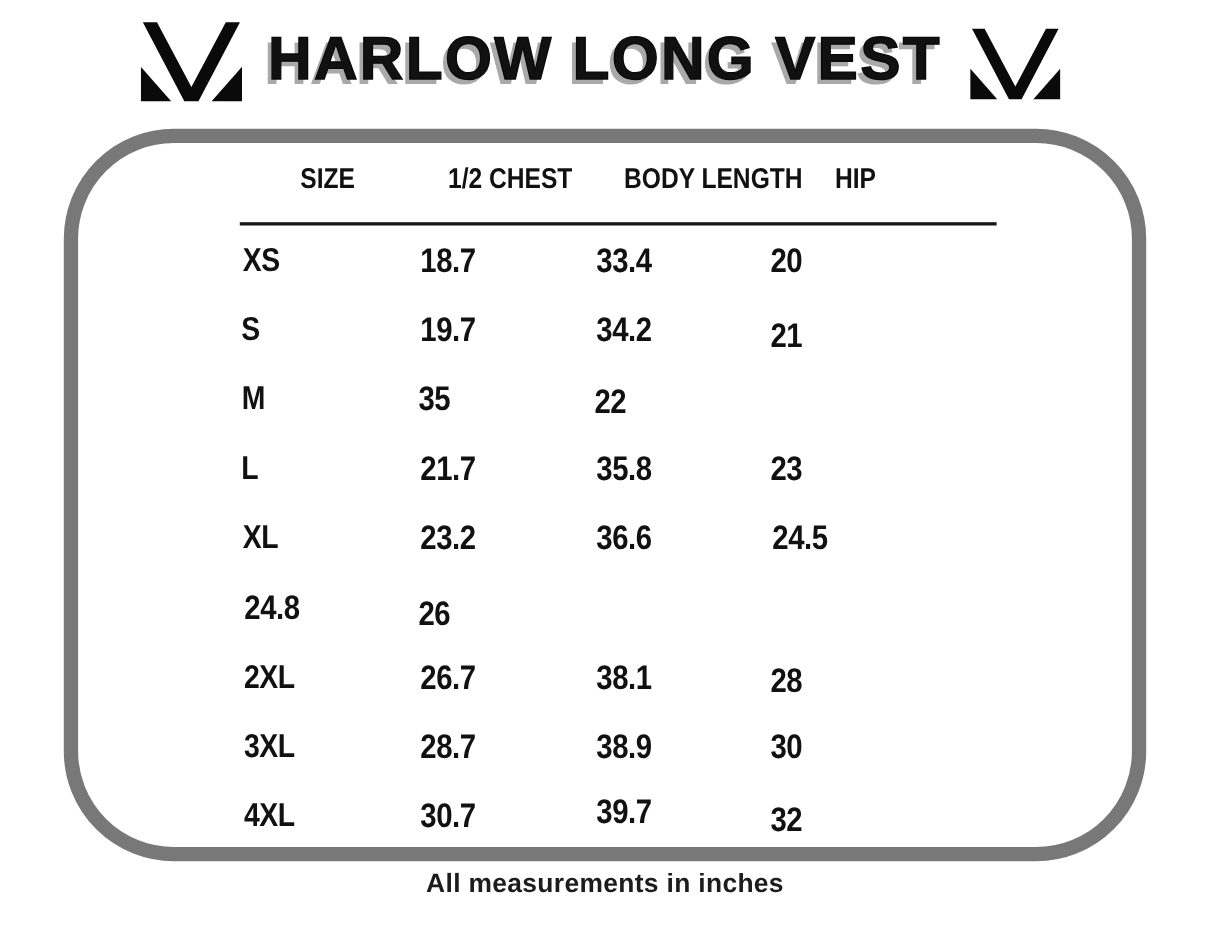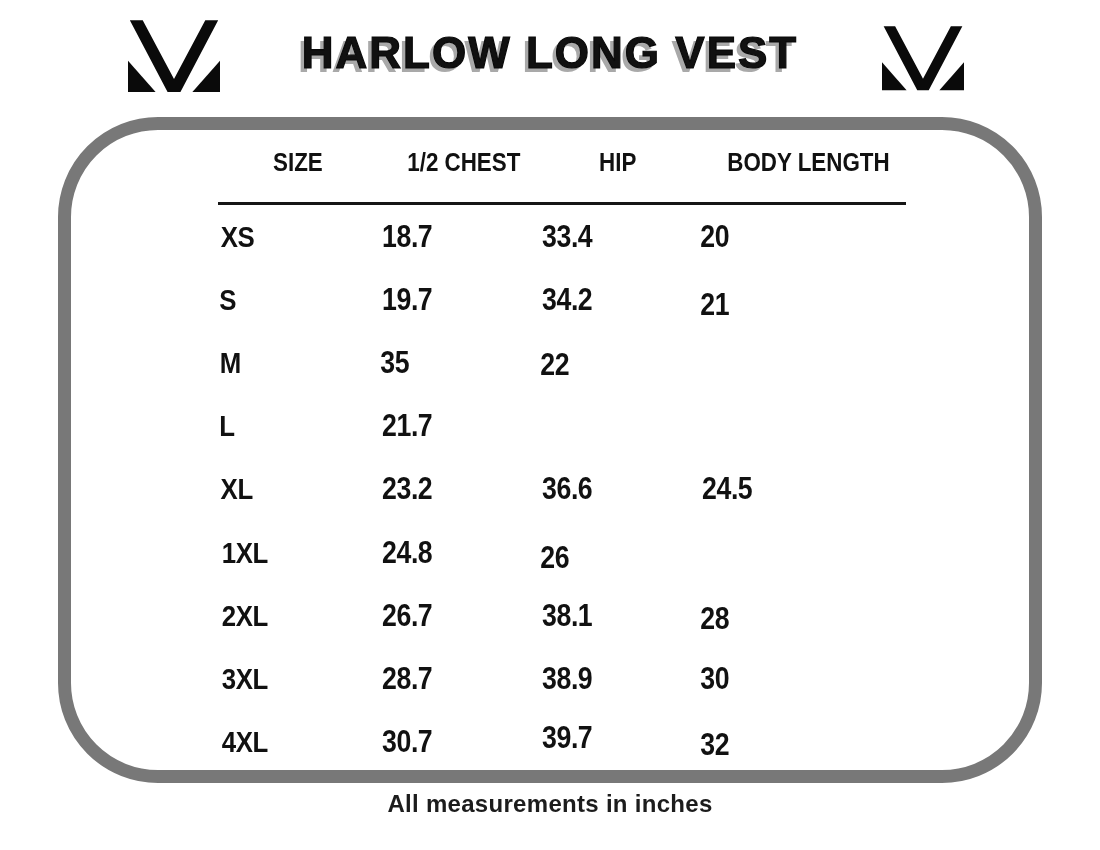--- a/index.html
+++ b/index.html
@@ -10,21 +10,21 @@
   }
   
   .header{position:absolute;left:0;top:0;width:1100px;height:110px;}
   .logo{position:absolute;}
   .logo-left{left:128px;top:20px;width:92px;height:74px;}
   .logo-right{left:882px;top:25px;width:82px;height:68px;}
   .logo svg{width:100%;height:100%;display:block;}
   .title{
     position:absolute;left:0;top:5px;width:1100px;height:95px;
     display:flex;align-items:center;justify-content:center;
-    font-size:44px;font-weight:700;letter-spacing:2px;
+    font-size:55px;font-weight:700;letter-spacing:2px;
     -webkit-text-stroke:1.2px #0a0a0a;
     text-shadow:-4px 4px 0 #a9a9a9;
     white-space:nowrap;
   }
   
   .frame{
     position:absolute;left:58px;top:117px;width:984px;height:666px;
     box-sizing:border-box;border:13px solid #787878;border-radius:100px;
     background:#ffffff;
   }
@@ -88,24 +88,24 @@
 
 <div class="chart-table">
   <div class="thead">
     <div class="hcell">
         <span class="cond">SIZE</span>
       </div>
     <div class="hcell">
         <span class="cond">1/2 CHEST</span>
       </div>
     <div class="hcell">
+        <span class="cond">BODY LENGTH</span>
+      </div>
+    <div class="hcell">
         <span class="cond">HIP</span>
-      </div>
-    <div class="hcell">
-        <span class="cond">BODY LENGTH</span>
       </div>
   </div>
   <div class="rule"></div>
   <div class="rows">
       <div class="row">
         <div class="cell c0">
           <span class="cond lab">XS</span>
         </div>
         <div class="cell c1">
           <span class="cond">18.7</span>
@@ -142,39 +142,42 @@
           <span class="cond">22</span>
         </div>
       </div>
       <div class="row">
         <div class="cell c0">
           <span class="cond lab">L</span>
         </div>
         <div class="cell c1">
           <span class="cond">21.7</span>
         </div>
+        <div class="cell c2">
+          <span class="cond">35.8</span>
+        </div>
+        <div class="cell c3">
+          <span class="cond">23</span>
+        </div>
       </div>
       <div class="row">
         <div class="cell c0">
           <span class="cond lab">XL</span>
         </div>
         <div class="cell c1">
           <span class="cond">23.2</span>
         </div>
         <div class="cell c2">
           <span class="cond">36.6</span>
         </div>
         <div class="cell c3">
           <span class="cond">24.5</span>
         </div>
       </div>
       <div class="row">
-        <div class="cell c0">
-          <span class="cond lab">1XL</span>
-        </div>
         <div class="cell c1">
           <span class="cond">24.8</span>
         </div>
         <div class="cell c3">
           <span class="cond">26</span>
         </div>
       </div>
       <div class="row">
         <div class="cell c0">
           <span class="cond lab">2XL</span>

